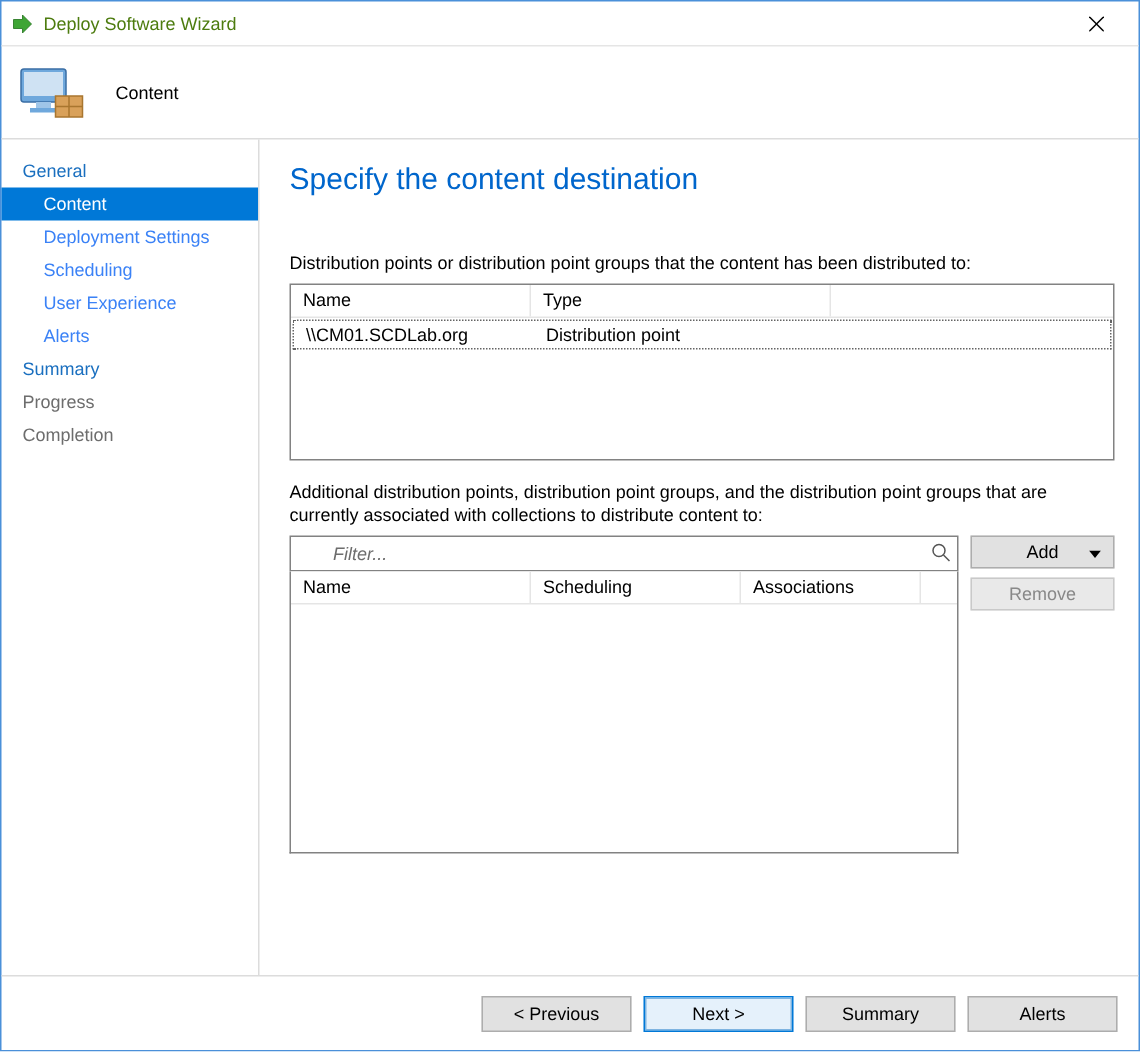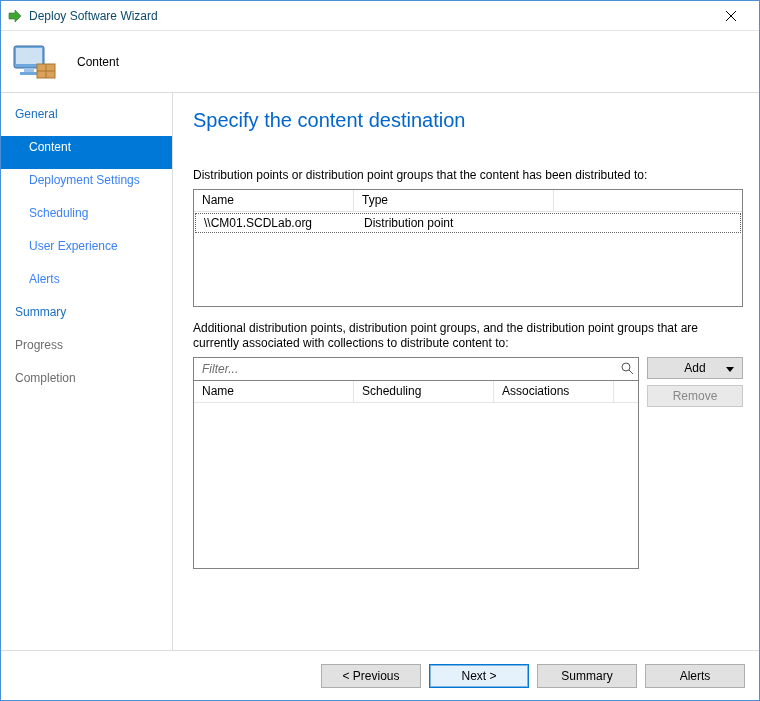--- a/index.html
+++ b/index.html
@@ -23,21 +23,21 @@
   }
   
   .titlebar {
     height: 30px;
     display: flex;
     align-items: center;
     padding: 0 8px 0 6px;
     border-bottom: 1px solid #e5e5e5;
   }
   .titlebar .app-icon { width: 16px; height: 16px; margin-right: 6px; }
-  .titlebar .title { flex: 1; font-size: 12px; color: #0c4a6e; }
+  .titlebar .title { flex: 1; font-size: 12px; color: #4d7c0f; }
   .titlebar .close-btn {
     width: 40px; height: 28px; display:flex; align-items:center; justify-content:center;
     cursor: default;
   }
   .titlebar .close-btn svg { width: 10px; height: 10px; }
   
   .header-banner {
     height: 62px;
     display: flex;
     align-items: center;
@@ -51,21 +51,21 @@
     flex: 1;
     display: flex;
     min-height: 0;
   }
   .sidebar {
     width: 172px;
     border-right: 1px solid #dcdcdc;
     padding-top: 10px;
   }
   .sidebar .step {
-    padding: 3px 10px 14px 14px;
+    padding: 3px 10px 3px 14px;
     color: #555;
     cursor: default;
     line-height: 16px;
   }
   .sidebar .step.top { color: #1a6fbf; }
   .sidebar .step.sub { padding-left: 28px; color: #3b82f6; }
   .sidebar .step.sub.selected {
     background: #0078d7;
     color: #fff;
   }
@@ -122,20 +122,21 @@
     border: 1px solid #828282;
     height: 24px;
     display: flex;
     align-items: center;
     padding: 0 4px 0 6px;
     background: #fff;
   }
   .filter-input {
     flex: 1; border: none; outline: none; font: inherit; font-style: italic; color: #6d6d6d;
     background: transparent;
+    margin-left: 20px;
   }
   .filter-input::placeholder { color: #6d6d6d; font-style: italic; }
   .table-box2 {
     border: 1px solid #828282;
     background: #fff;
     height: 188px;
     overflow: hidden;
     border-top: none;
   }
   .empty-msg {

